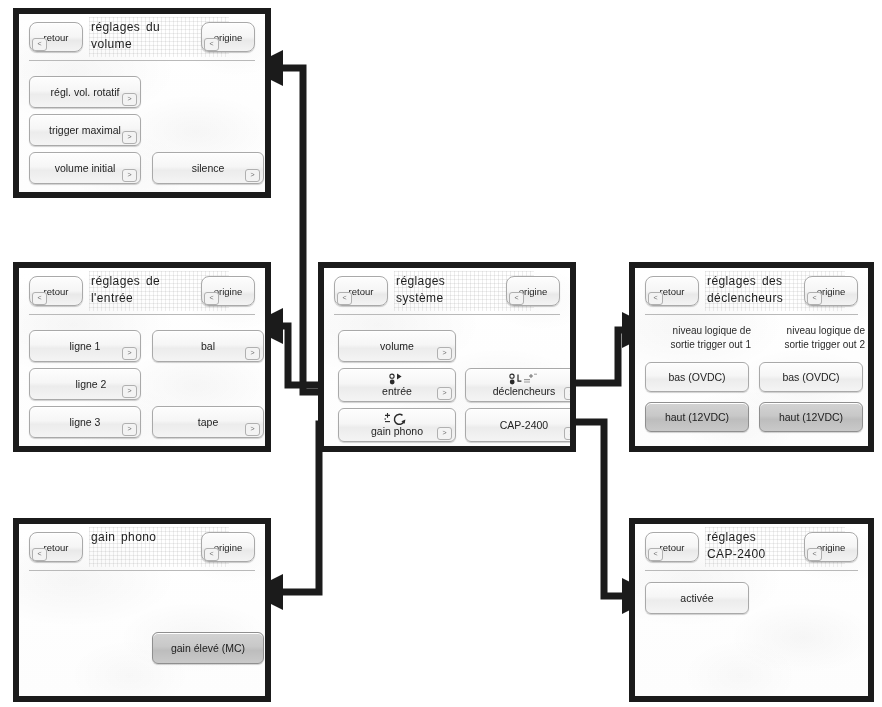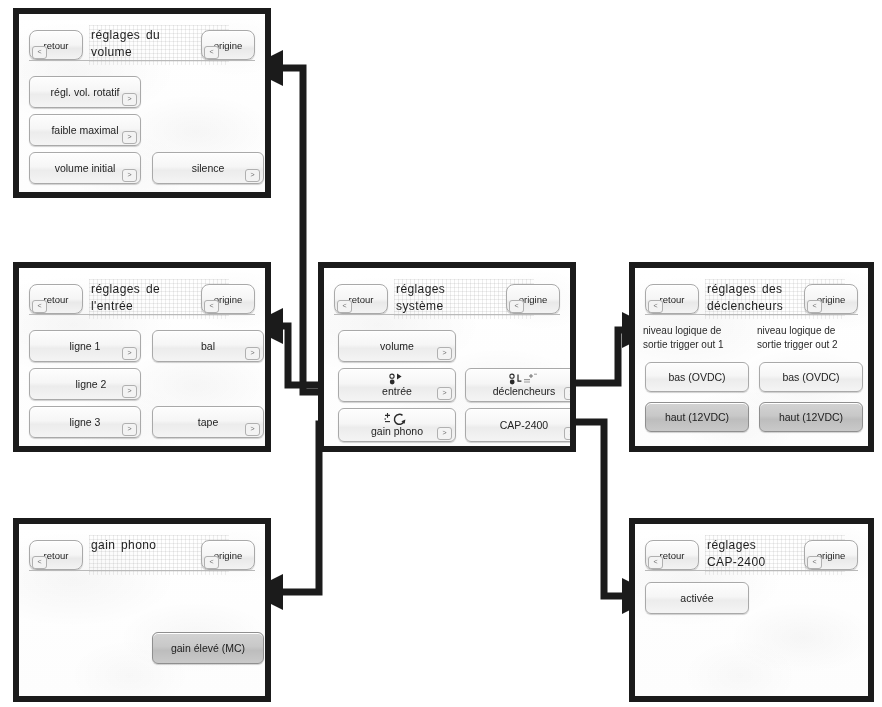--- a/index.html
+++ b/index.html
@@ -26,21 +26,21 @@
     background:
       radial-gradient(ellipse 60% 40% at 22% 32%, rgba(0,0,0,0.035), rgba(0,0,0,0) 70%),
       radial-gradient(ellipse 45% 30% at 72% 66%, rgba(0,0,0,0.030), rgba(0,0,0,0) 70%),
       radial-gradient(ellipse 30% 25% at 88% 18%, rgba(0,0,0,0.025), rgba(0,0,0,0) 70%),
       radial-gradient(ellipse 35% 30% at 45% 88%, rgba(0,0,0,0.022), rgba(0,0,0,0) 70%),
       linear-gradient(#ffffff,#fdfdfd);
     overflow:hidden;
   }
 
   
-  .hdr{position:absolute;left:0;right:0;top:8px;height:46px;}
+  .hdr{position:absolute;left:0;right:0;top:0;height:46px;}
   .hdr-rule{position:absolute;left:10px;right:10px;top:46px;height:1px;background:#b9b9b9;}
   .title{
     position:absolute;left:72px;top:5px;right:74px;
     font-size:12px;font-weight:normal;color:#1d1d1d;
     line-height:17px;letter-spacing:0.4px;
     word-spacing:2px;
   }
   .title .l2{display:block;}
   .title-grid{
     position:absolute;left:70px;top:3px;width:140px;height:40px;
@@ -90,21 +90,21 @@
   .navbtn .caret{
     position:absolute;left:2px;bottom:0px;
     width:13px;height:11px;
     border:1px solid #b0b0b0;border-radius:3px;background:#f3f3f3;
     font-size:7px;line-height:9px;color:#6d6d6d;text-align:center;
   }
   .navbtn.right .caret{left:2px;}
 
   
   .cap{
-    position:absolute;font-size:10px;color:#2a2a2a;line-height:14px;text-align:left;
+    position:absolute;font-size:10px;color:#2a2a2a;line-height:14px;text-align:right;
   }
 </style>
 </head>
 <body>
 
 <div id="stage">
 
   <svg id="wires" viewBox="0 0 882 707" width="882" height="707">
     <defs>
       <marker id="ah" viewBox="0 0 10 10" refX="9.2" refY="5" markerWidth="5.2" markerHeight="5.2" orient="auto-start-reverse">
@@ -142,21 +142,21 @@
           <span class="caret">&lt;</span>
         </div>
       </div>
       <div class="hdr-rule"></div>
 
       <div class="btn" style="left:10px;top:62px;width:112px;height:32px;">
         <span>régl. vol. rotatif</span>
         <span class="caret">&gt;</span>
       </div>
       <div class="btn" style="left:10px;top:100px;width:112px;height:32px;">
-        <span>faible maximal</span>
+        <span>trigger maximal</span>
         <span class="caret">&gt;</span>
       </div>
       <div class="btn" style="left:10px;top:138px;width:112px;height:32px;">
         <span>volume initial</span>
         <span class="caret">&gt;</span>
       </div>
       <div class="btn" style="left:133px;top:138px;width:112px;height:32px;">
         <span>silence</span>
         <span class="caret">&gt;</span>
       </div>

